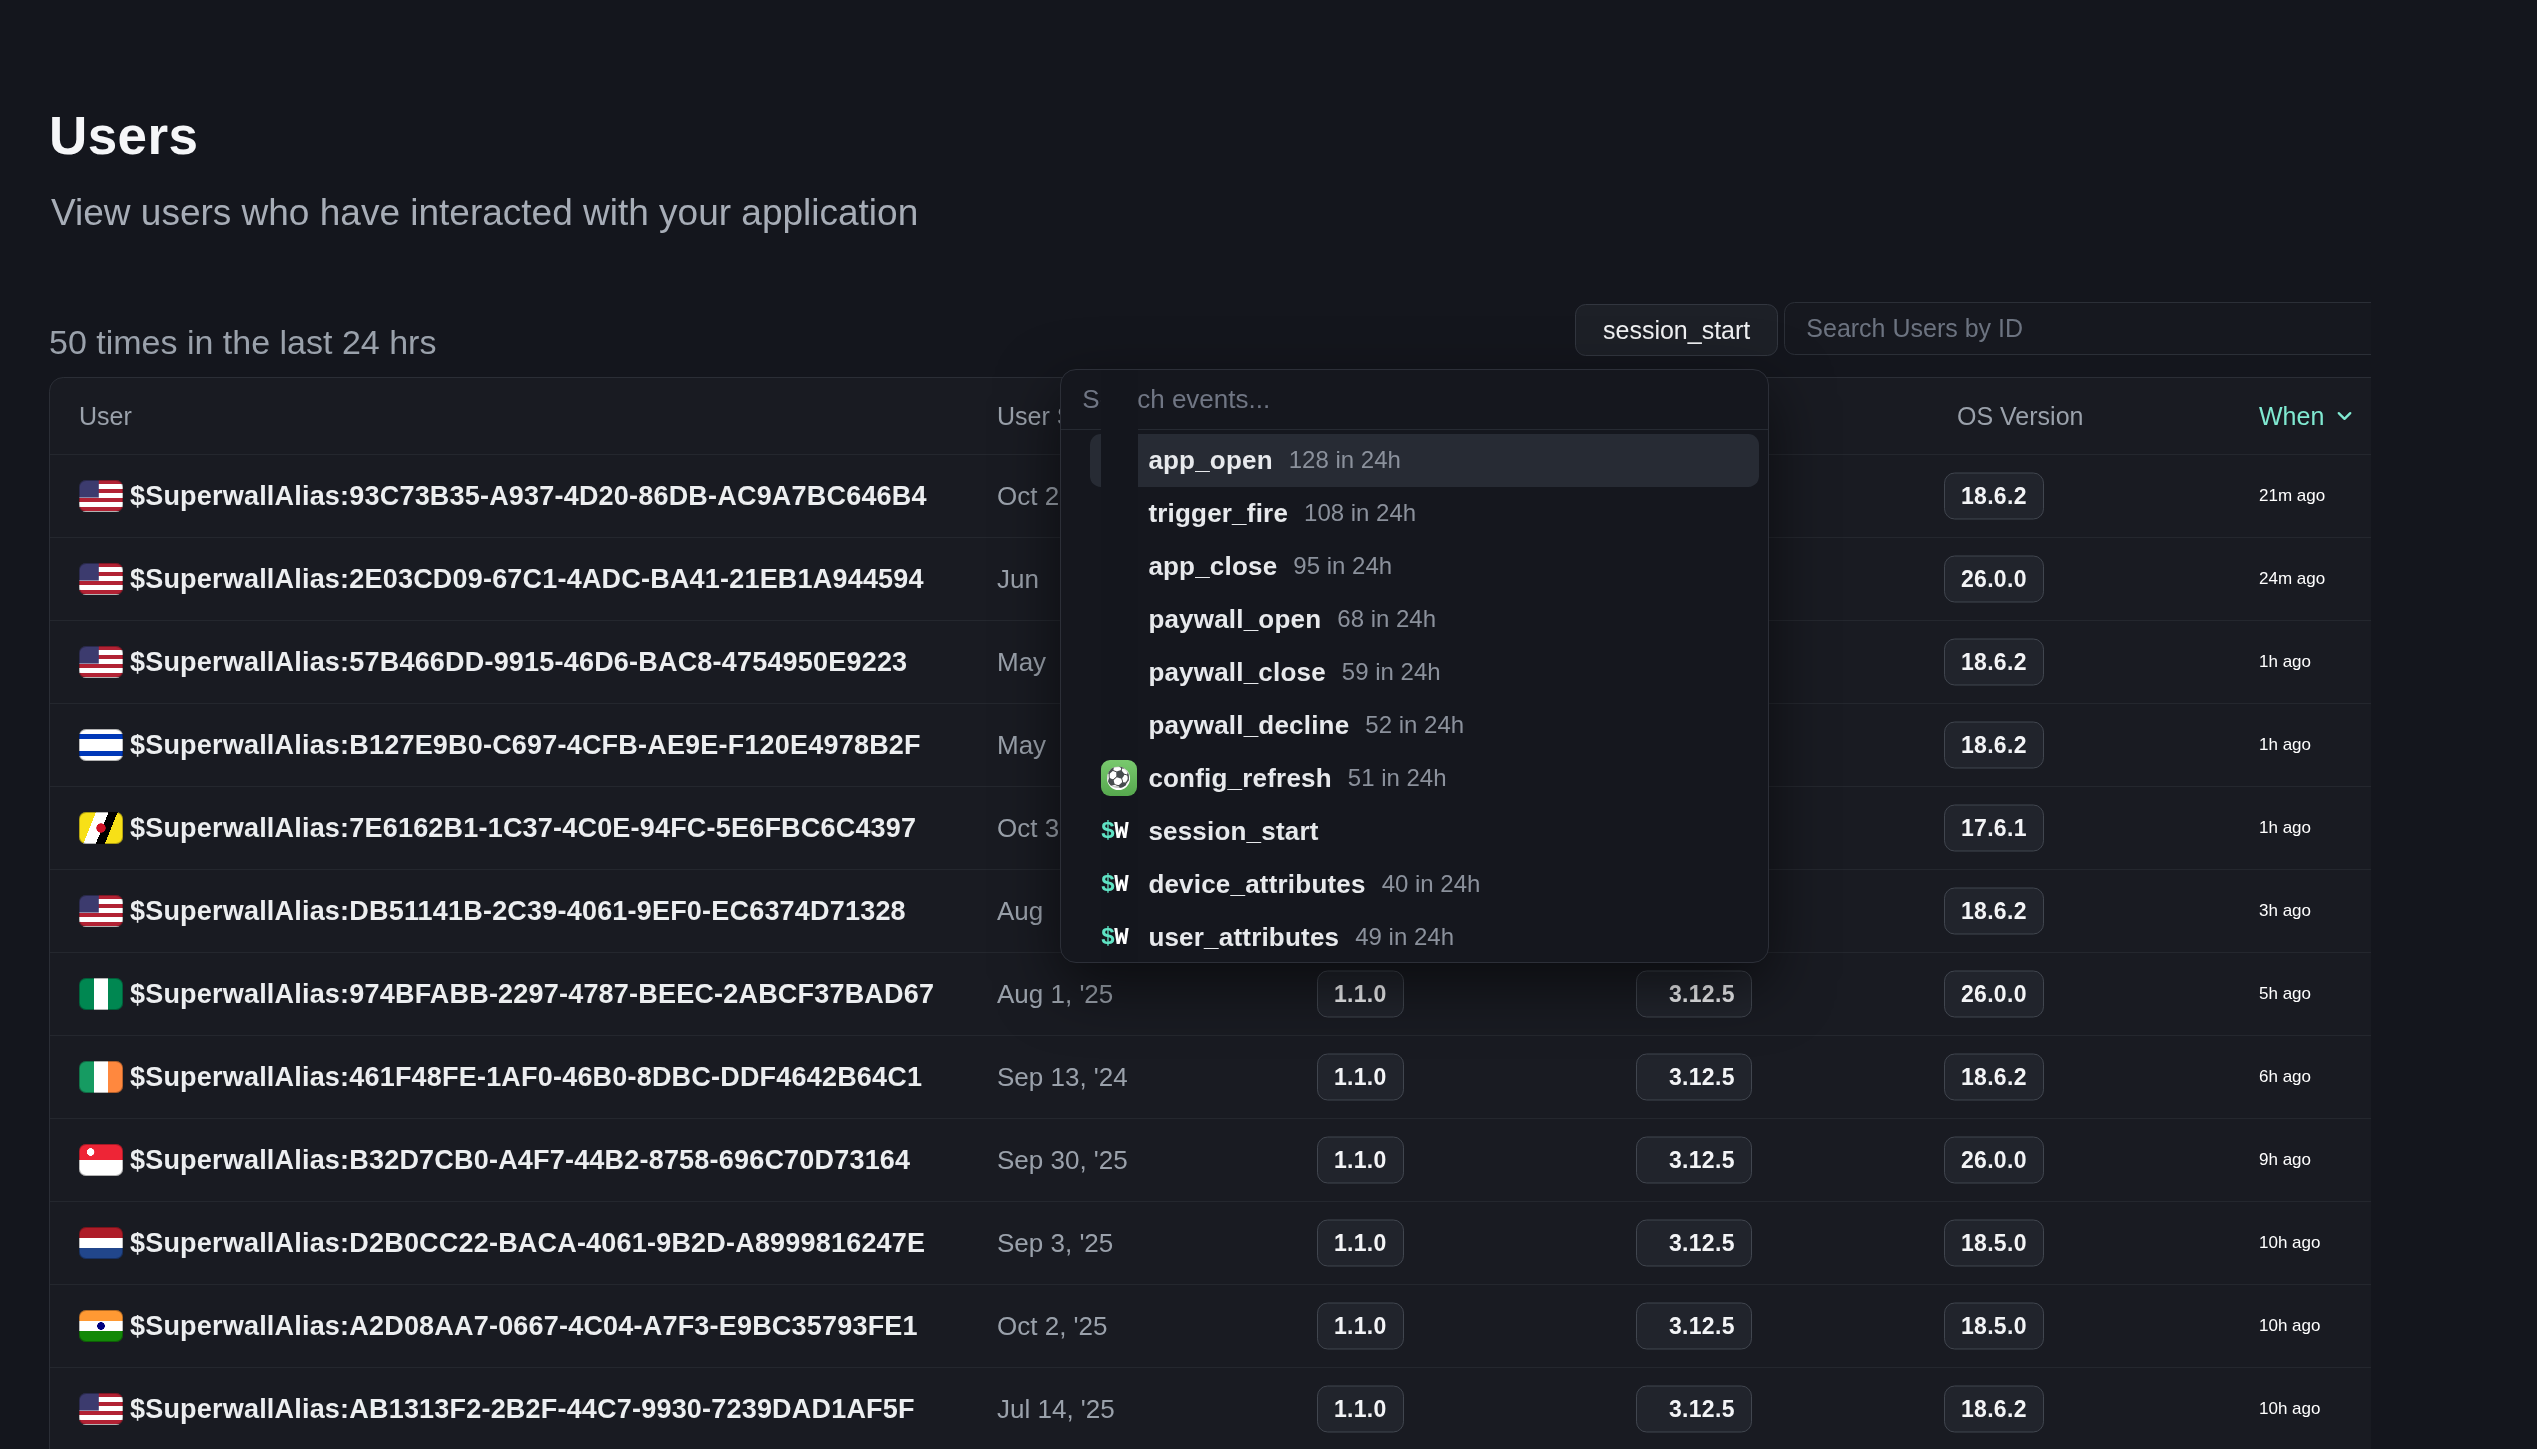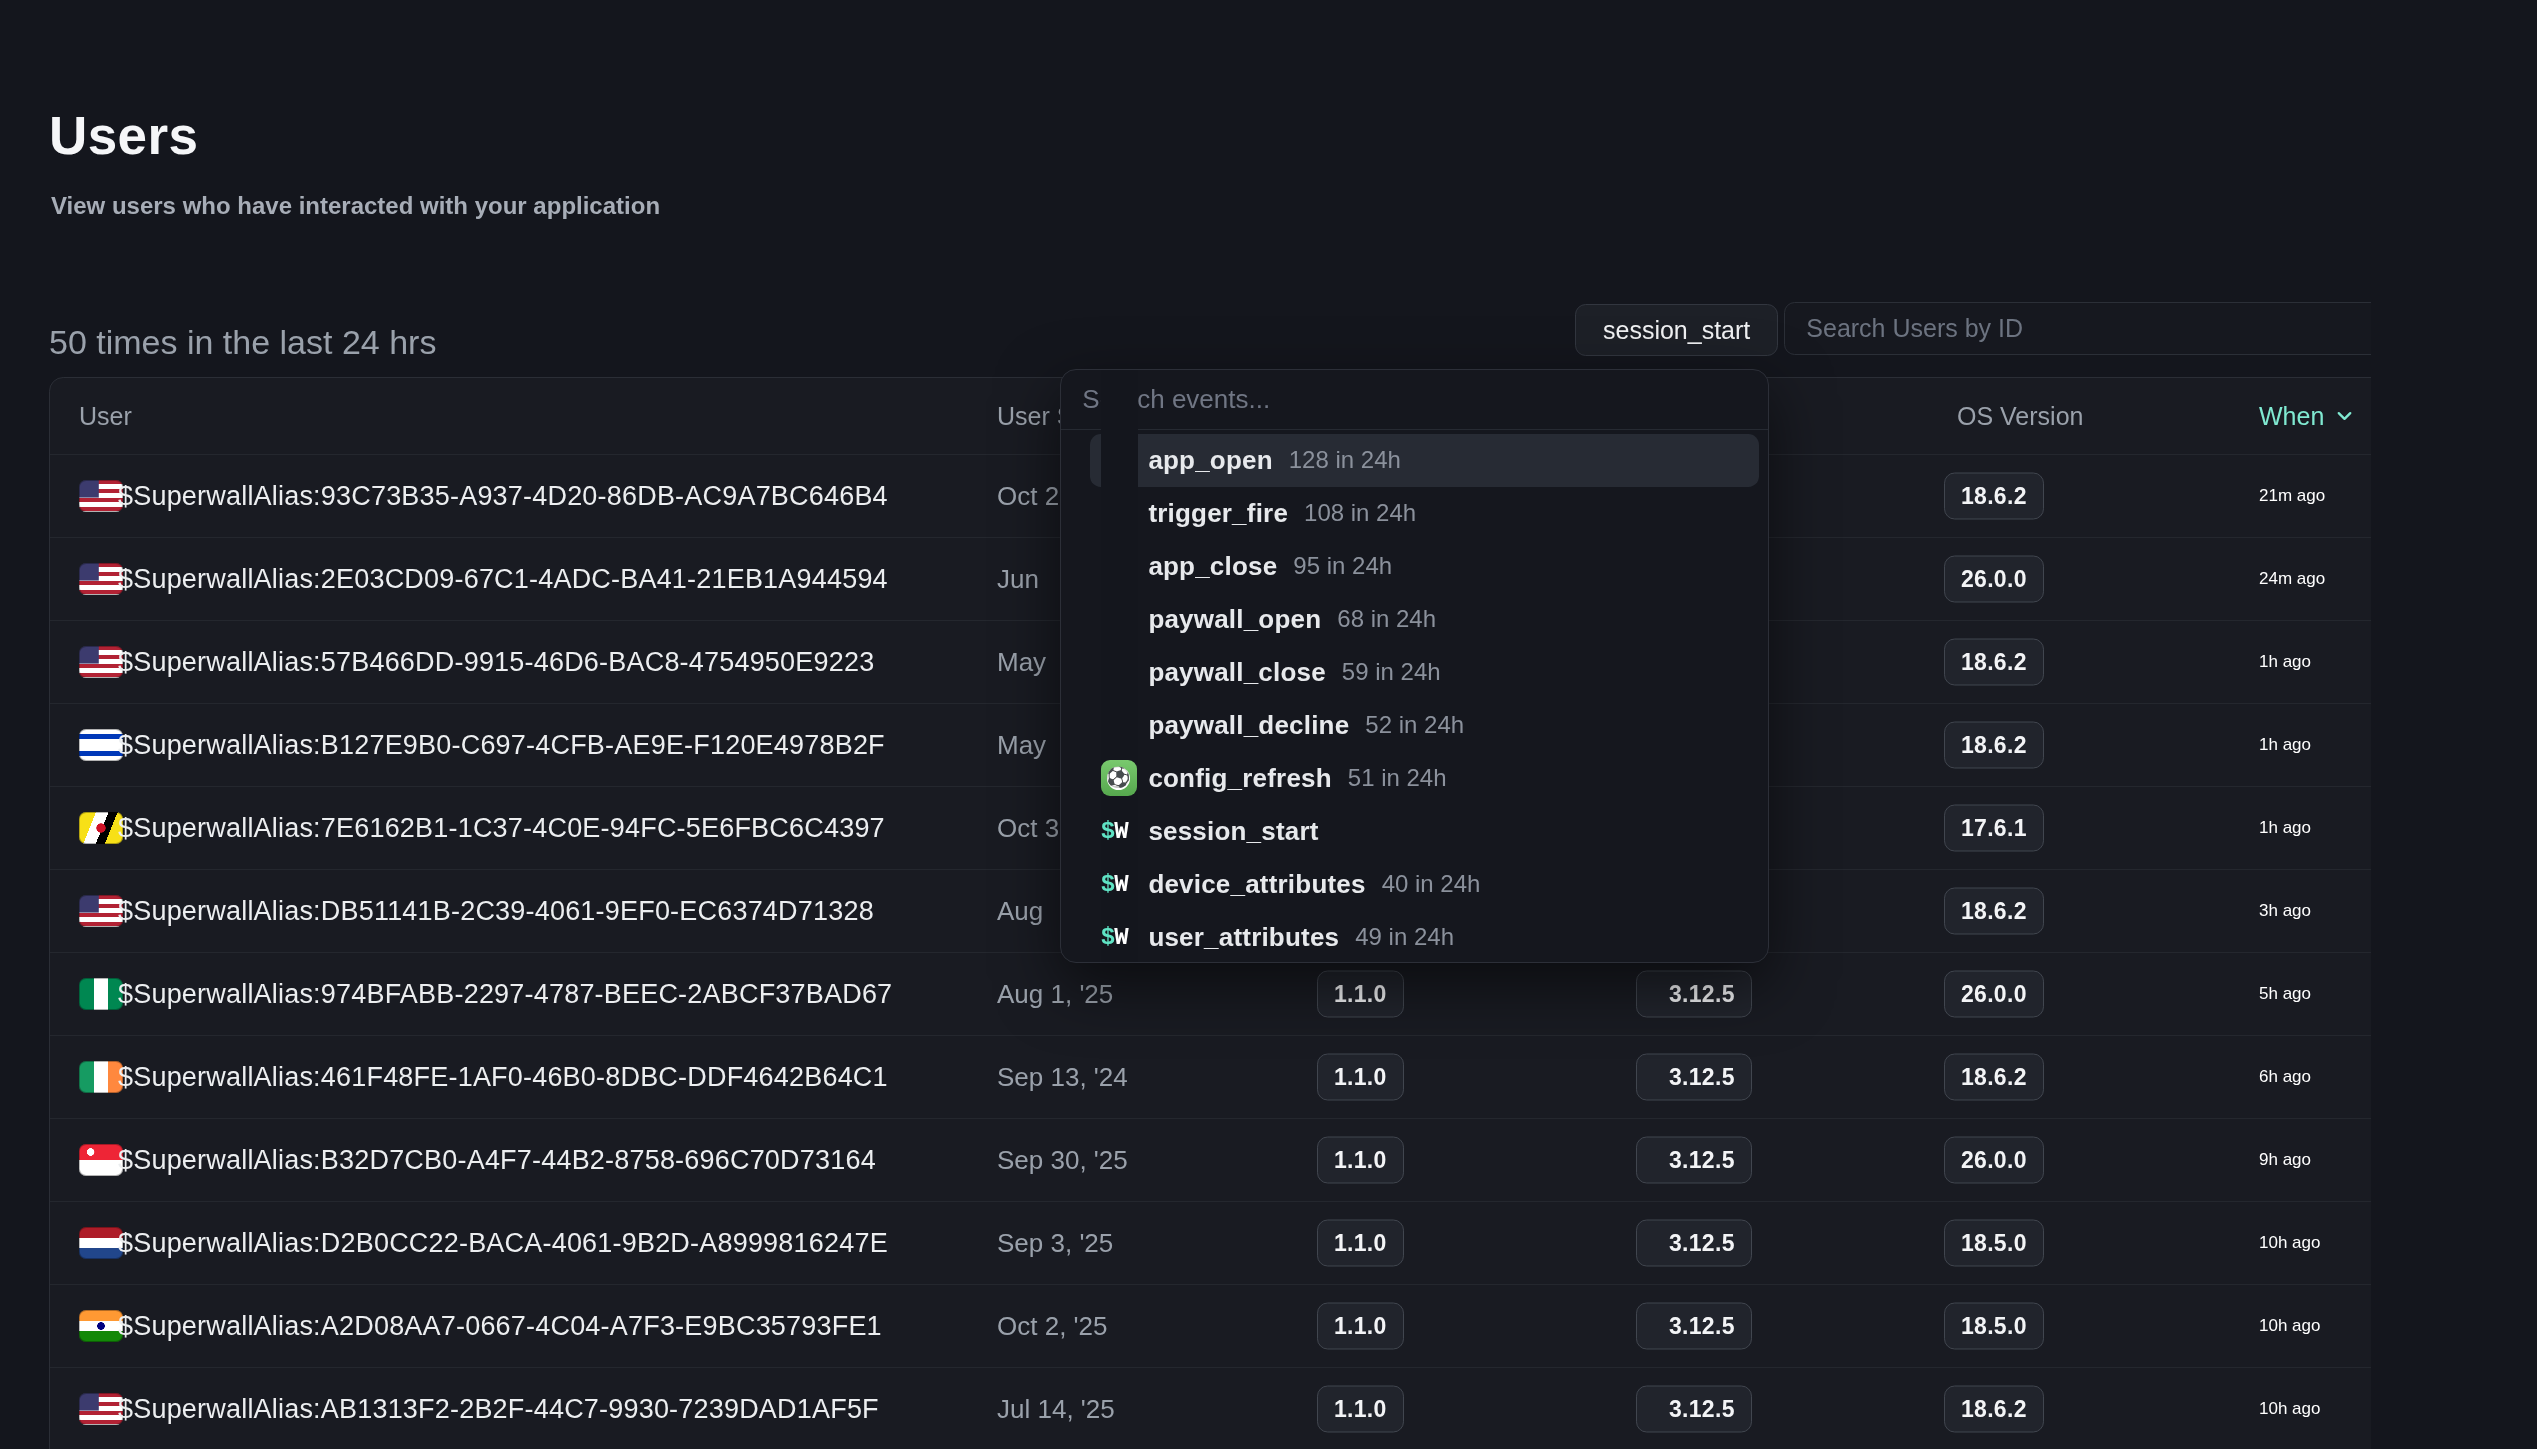--- a/index.html
+++ b/index.html
@@ -12,21 +12,21 @@
     font-family:"Liberation Sans", sans-serif;
     color:#e9ebee;
   }
   
   .page-title{
     position:absolute;left:49px;top:105px;
     font-size:53px;font-weight:700;color:#f5f6f8;letter-spacing:0.4px;
   }
   .page-subtitle{
     position:absolute;left:51px;top:192px;
-    font-size:24px;font-weight:700;color:#a7adb7;
+    font-size:37px;font-weight:400;color:#a7adb7;
   }
   
   .stats-text{
     position:absolute;left:49px;top:323px;
     font-size:34px;color:#9aa1ab;
   }
   .event-filter-btn{
     position:absolute;left:1575px;top:304px;height:52px;
     display:flex;align-items:center;
     padding:0 27px;
@@ -82,22 +82,22 @@
   .flag.ng{background:linear-gradient(90deg,#008751 0 33.3%,#fff 33.3% 66.6%,#008751 66.6%);}
   .flag.ie{background:linear-gradient(90deg,#169b62 0 33.3%,#fff 33.3% 66.6%,#ff883e 66.6%);}
   .flag.sg{background:
       radial-gradient(circle at 11.6px 8px,#fff 0 3.6px,transparent 4px),
       linear-gradient(180deg,#ee2536 0 50%,#fff 50%);}
   .flag.nl{background:linear-gradient(180deg,#ae1c28 0 33.3%,#fff 33.3% 66.6%,#21468b 66.6%);}
   .flag.in{background:
       radial-gradient(circle at 50% 50%,#000080 0 3.6px,transparent 4px),
       linear-gradient(180deg,#ff9933 0 33.3%,#fff 33.3% 66.6%,#138808 66.6%);}
   .alias{
-    position:absolute;left:68px;top:50%;transform:translateY(-50%);
-    font-size:27px;font-weight:400;color:#eceef0;letter-spacing:0.2px;
+    position:absolute;left:80px;top:50%;transform:translateY(-50%);
+    font-size:27px;font-weight:700;color:#eceef0;letter-spacing:0.2px;
   }
   .since{
     position:absolute;left:947px;top:50%;transform:translateY(-50%);
     font-size:26px;color:#9aa1ab;
   }
   .badge{
     position:absolute;top:50%;transform:translateY(-50%);
     display:inline-block;padding:9px 16px;
     background:#21242c;border:1.3px solid #41464f;border-radius:10.7px;
     font-size:23px;font-weight:700;color:#f3f4f6;letter-spacing:0.3px;

